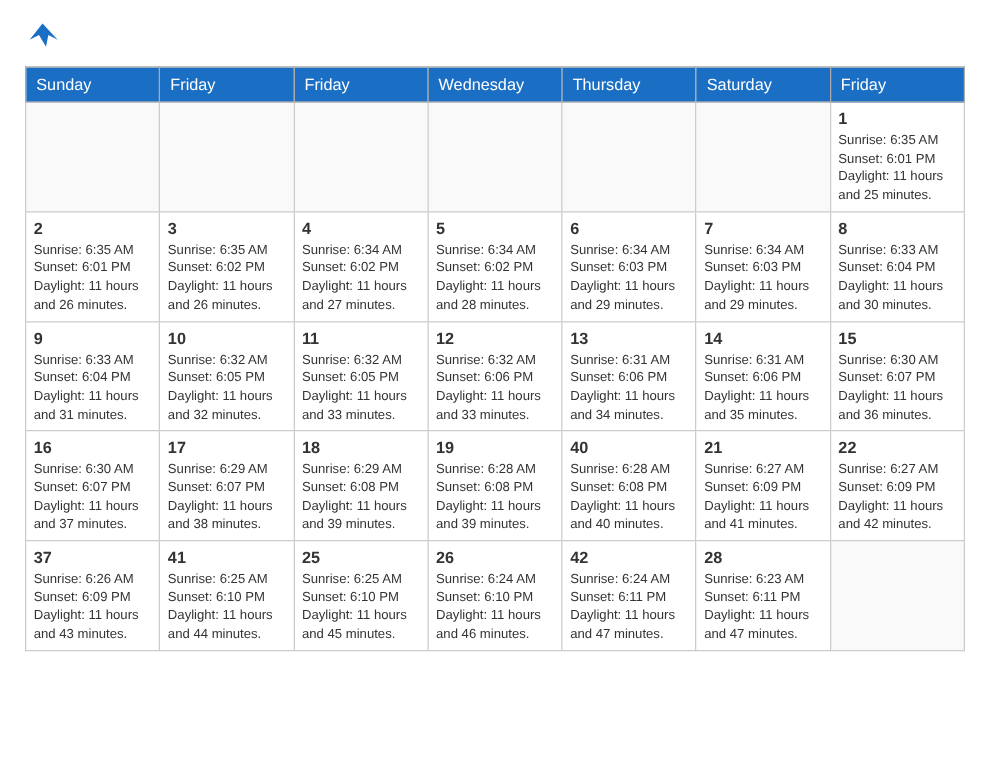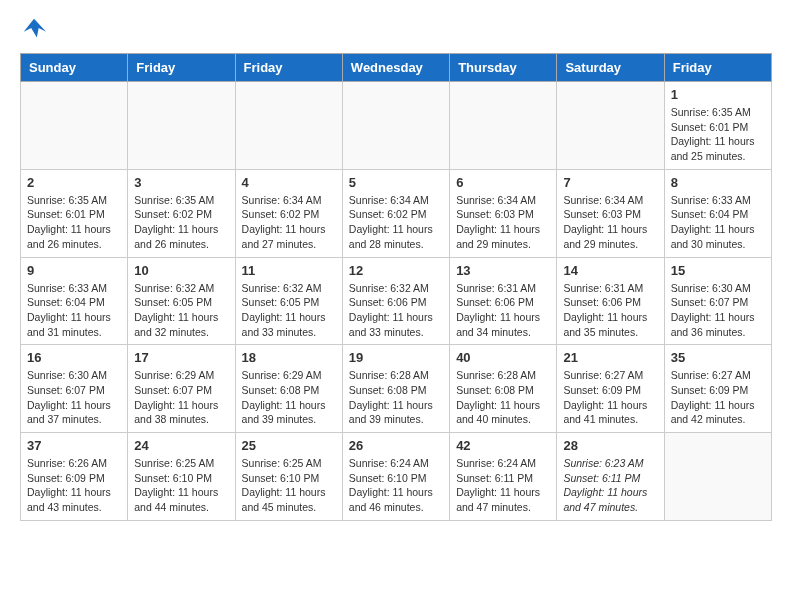--- a/index.html
+++ b/index.html
@@ -5,21 +5,21 @@
     * { box-sizing: border-box; margin: 0; padding: 0; }
     body { font-family: Arial, sans-serif; background: #fff; width: 792px; min-height: 612px; }
     .page { width: 792px; padding: 15px 20px; }
     .header { display: flex; justify-content: space-between; align-items: flex-start; margin-bottom: 10px; }
     .logo { display: flex; align-items: center; }
     .logo-bird { width: 28px; height: 28px; margin-right: 2px; }
     .title-section { text-align: right; }
     .month-title { font-size: 36px; font-weight: bold; color: #333; }
     .location { font-size: 14px; color: #555; }
     .calendar { width: 100%; border-collapse: collapse; }
-    .calendar th { background: #1a6fc4; color: #fff; text-align: left; padding: 6px 8px; font-size: 13px; font-weight: bold; border: 1px solid #aaa; }
+    .calendar th { background: #1a6fc4; color: #fff; text-align: left; padding: 6px 8px; font-size: 13px; font-weight: normal; border: 1px solid #aaa; }
     .calendar td { border: 1px solid #ccc; vertical-align: top; padding: 5px 6px; width: calc(100%/7); min-height: 80px; font-size: 11px; color: #333; }
     .calendar td.empty { background: #f9f9f9; }
     .day-num { font-size: 13px; font-weight: bold; margin-bottom: 3px; }
     .day-info { font-size: 10.5px; line-height: 1.4; color: #333; }
   </style>
 </head>
 <body>
 
 <div class="page">
   <div class="header">
@@ -184,35 +184,35 @@
 Sunset: 6:08 PM
 Daylight: 11 hours and 40 minutes.</div>
           </td>
           <td>
             <div class="day-num">21</div>
             <div class="day-info" style="white-space: pre-line;">Sunrise: 6:27 AM
 Sunset: 6:09 PM
 Daylight: 11 hours and 41 minutes.</div>
           </td>
           <td>
-            <div class="day-num">35</div>
+            <div class="day-num">22</div>
             <div class="day-info" style="white-space: pre-line;">Sunrise: 6:27 AM
 Sunset: 6:09 PM
 Daylight: 11 hours and 42 minutes.</div>
           </td>
         </tr>
         <tr>
           <td>
             <div class="day-num">37</div>
             <div class="day-info" style="white-space: pre-line;">Sunrise: 6:26 AM
 Sunset: 6:09 PM
 Daylight: 11 hours and 43 minutes.</div>
           </td>
           <td>
-            <div class="day-num">24</div>
+            <div class="day-num">41</div>
             <div class="day-info" style="white-space: pre-line;">Sunrise: 6:25 AM
 Sunset: 6:10 PM
 Daylight: 11 hours and 44 minutes.</div>
           </td>
           <td>
             <div class="day-num">25</div>
             <div class="day-info" style="white-space: pre-line;">Sunrise: 6:25 AM
 Sunset: 6:10 PM
 Daylight: 11 hours and 45 minutes.</div>
           </td>
@@ -223,21 +223,21 @@
 Daylight: 11 hours and 46 minutes.</div>
           </td>
           <td>
             <div class="day-num">42</div>
             <div class="day-info" style="white-space: pre-line;">Sunrise: 6:24 AM
 Sunset: 6:11 PM
 Daylight: 11 hours and 47 minutes.</div>
           </td>
           <td>
             <div class="day-num">28</div>
-            <div class="day-info" style="white-space: pre-line; font-style: italic;">Sunrise: 6:23 AM
+            <div class="day-info" style="white-space: pre-line;">Sunrise: 6:23 AM
 Sunset: 6:11 PM
 Daylight: 11 hours and 47 minutes.</div>
           </td>
           <td class="empty"></td>
         </tr>
       </tbody>
   </table>
 </div>
 
 </body></html>

